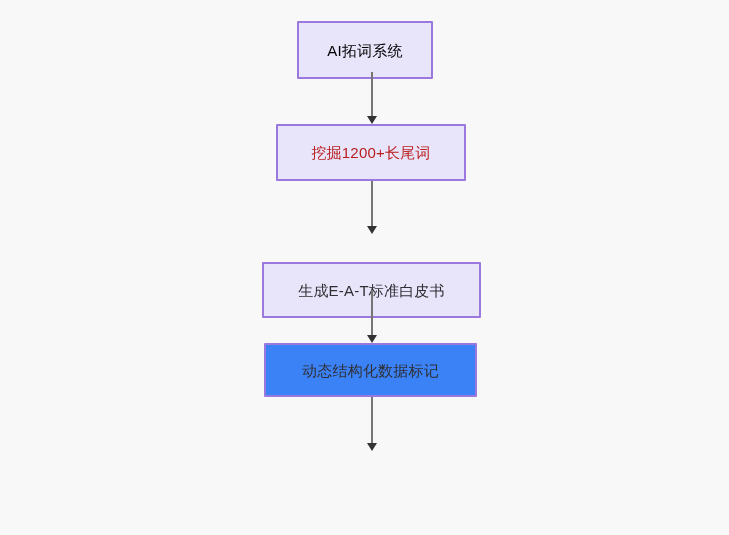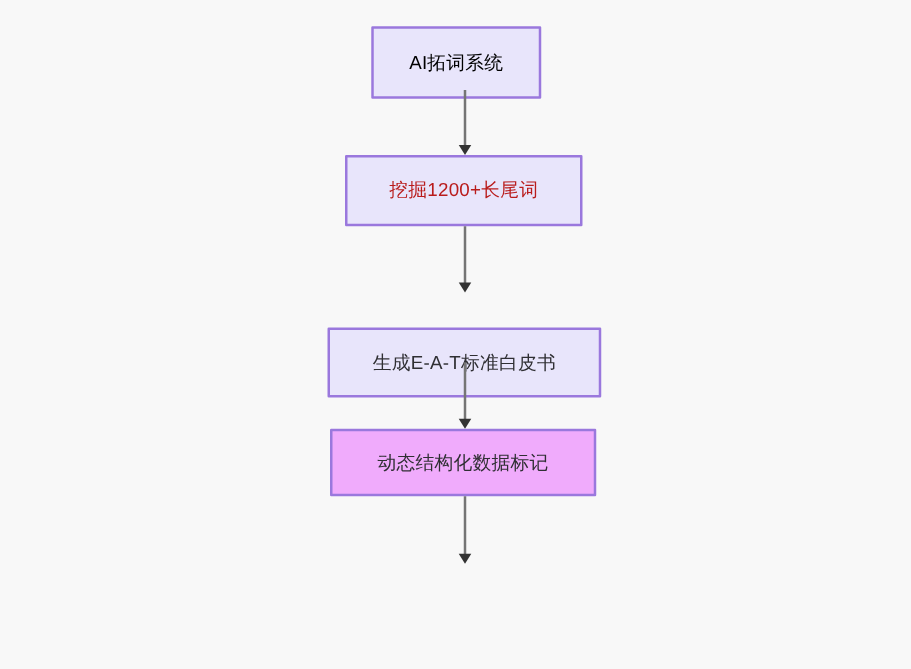--- a/index.html
+++ b/index.html
@@ -80,21 +80,21 @@
 
   <div class="node" style="left: 262px; top: 234px; width: 219px; height: 56px; background: rgb(232, 229, 251); border-color: rgb(154, 120, 221); color: rgb(47, 47, 51); margin-top: 28px;">
     <span>生成E-A-T标准白皮书</span>
   </div>
 
   <div class="edge" style="left: 371px; top: 290px; height: 53px;">
     <div class="edge-line" style="height: 46px; background: rgb(117, 117, 117);"></div>
     <div class="edge-arrow" style="top: 45px; border-top-color: rgb(51, 51, 51);"></div>
   </div>
 
-  <div class="node" style="left: 264px; top: 343px; width: 213px; height: 54px; background: #f0abfc; border-color: rgb(154, 120, 221); color: rgb(47, 47, 51);">
+  <div class="node" style="left: 264px; top: 343px; width: 213px; height: 54px; background: #3b82f6; border-color: rgb(154, 120, 221); color: rgb(47, 47, 51);">
     <span>动态结构化数据标记</span>
   </div>
 
   <div class="edge" style="left: 371px; top: 397px; height: 54px;">
     <div class="edge-line" style="height: 47px; background: rgb(117, 117, 117);"></div>
     <div class="edge-arrow" style="top: 46px; border-top-color: rgb(51, 51, 51);"></div>
   </div>
 
 
 </div>

